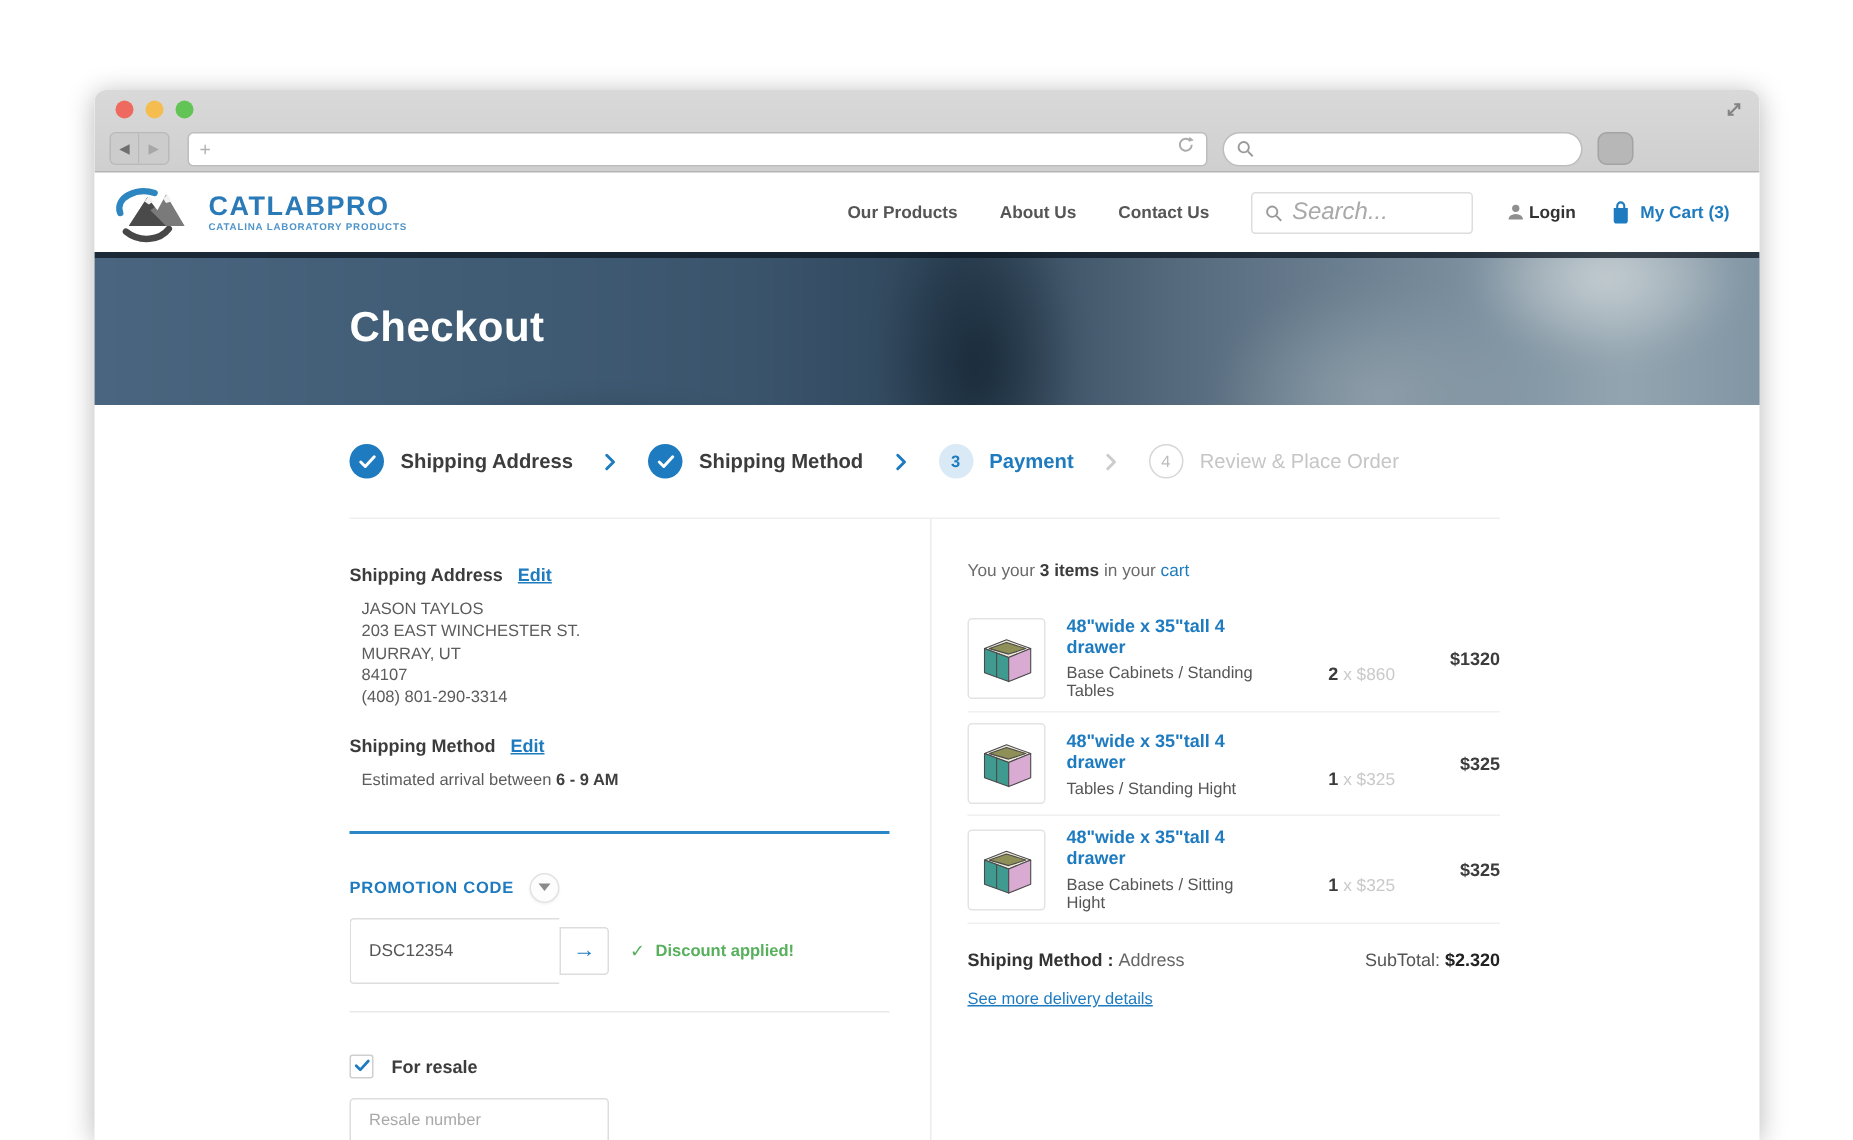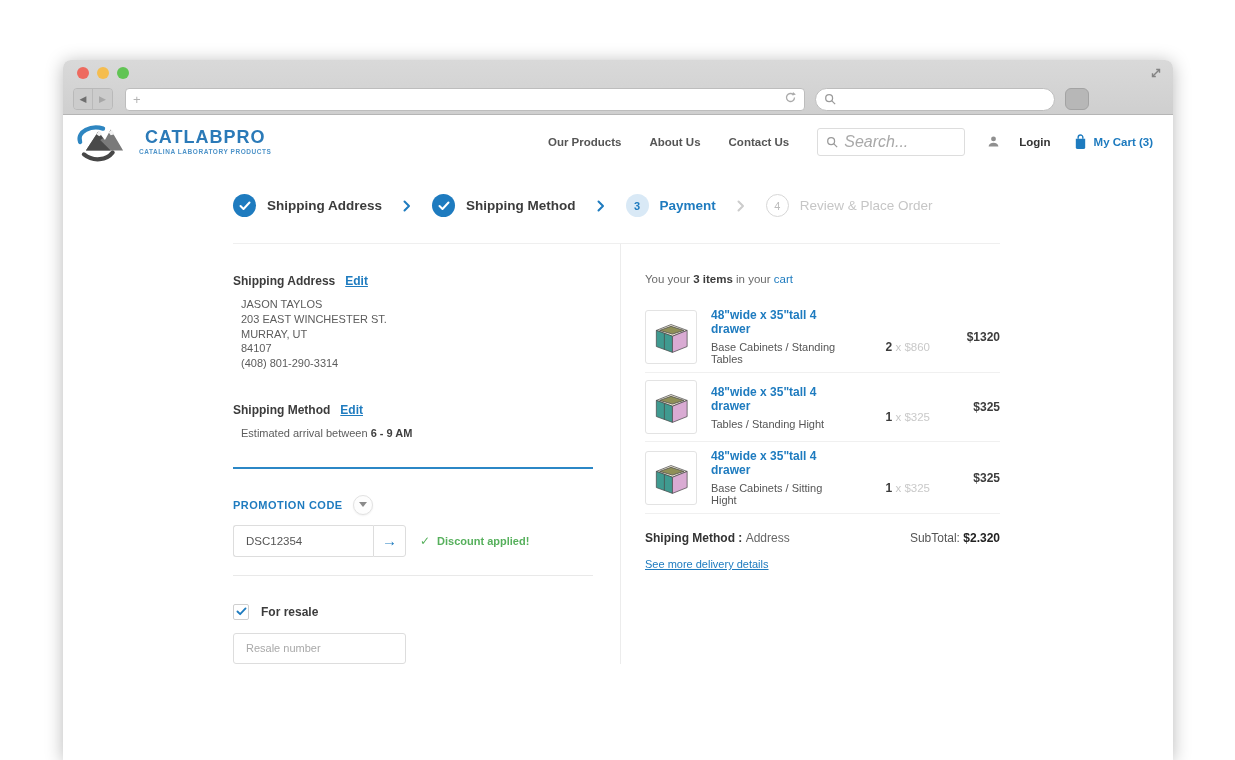--- a/index.html
+++ b/index.html
@@ -27,27 +27,27 @@
   .urlbar .refresh { margin-left:auto; }
   .chromesearch { width:240px; height:23px; margin-left:10px; background:#fff; border:1px solid #bdbdbd; border-radius:12px;
             display:flex; align-items:center; padding:0 8px; gap:5px; }
   .chromesearch input { flex:1; border:0; outline:0; font-size:11px; background:transparent; }
   .chrome-circle { width:24px; height:22px; margin-left:10px; background:#b7b7b7; border:1px solid #a3a3a3; border-radius:6px; }
 
   
   .sitenav { height:53px; background:#fff; display:flex; align-items:center; padding:0 20px 0 10px; }
   .brand { display:flex; align-items:center; gap:4px; }
   .brand-text { display:flex; flex-direction:column; line-height:1; }
-  .brand-name { font-size:18px; font-weight:bold; color:#2b7ab8; letter-spacing:1px;text-align:center; }
+  .brand-name { font-size:18px; font-weight:bold; color:#2b7ab8; letter-spacing:1px; }
   .brand-tag { font-size:6.5px; color:#4f94c9; letter-spacing:.55px; margin-top:3px; font-weight:bold; }
   .nav-spacer { flex:1; }
   .nav-link { font-size:11.5px; color:#555; font-weight:bold; margin-right:28px; cursor:pointer; }
   .nav-search { width:148px; height:28px; border:1px solid #ddd; border-radius:3px; display:flex; align-items:center; padding:0 8px; gap:6px; margin-right:22px; }
   .nav-search input { flex:1; width:90px; border:0; outline:0; font-size:16px; font-style:italic; color:#888; background:transparent; }
-  .nav-login { display:flex; align-items:center; gap:19px; font-size:11.5px; font-weight:bold; color:#333; margin-right:22px; cursor:pointer; }
+  .nav-login { display:flex; align-items:center; gap:2px; font-size:11.5px; font-weight:bold; color:#333; margin-right:22px; cursor:pointer; }
   .nav-cart { display:flex; align-items:center; gap:6px; font-size:11.5px; font-weight:bold; color:#1e7bbf; cursor:pointer; }
 
   
   .hero { position:relative; height:102px; overflow:hidden; background:#3c5468; }
   .hero-bg { position:absolute; inset:-25px; filter:blur(9px);
     background:
       radial-gradient(130px 80px at 89% 28%, rgba(200,208,212,.95), rgba(200,208,212,0) 70%),
       radial-gradient(160px 110px at 76% 80%, rgba(148,163,173,.85), rgba(148,163,173,0) 70%),
       radial-gradient(90px 150px at 53% 65%, rgba(20,36,50,.8), rgba(20,36,50,0) 75%),
       radial-gradient(200px 60px at 30% 108%, rgba(28,44,60,.75), rgba(28,44,60,0) 75%),
@@ -83,21 +83,21 @@
   .eta b { color:#3f3f3f; }
   .blue-div { border-top:2px solid #2b87c6; margin:26px 0 0; }
   .gray-div { border-top:1px solid #e9e9e9; }
 
   .promo-head-row { display:flex; align-items:center; margin:26px 0 10px; }
   .promo-head { font-size:11px; font-weight:bold; color:#1e7bbf; letter-spacing:.5px; }
   .caret-btn { width:20px; height:20px; margin-left:10px; border:1px solid #e2e2e2; border-radius:50%; background:#fdfdfd;
                display:flex; align-items:center; justify-content:center; cursor:pointer; box-shadow:0 1px 2px rgba(0,0,0,.06); }
   .caret { width:0; height:0; border-left:4px solid transparent; border-right:4px solid transparent; border-top:5px solid #8a8a8a; }
   .promo-row { display:flex; align-items:center; }
-  .promo-input { width:140px; height:32px; border:1px solid #ddd; border-right:0; border-radius:3px 0 0 3px; padding:0 12px; font-size:11.5px; color:#555; outline:0; }
+  .promo-input { width:140px; height:44px; border:1px solid #ddd; border-right:0; border-radius:3px 0 0 3px; padding:0 12px; font-size:11.5px; color:#555; outline:0; }
   .promo-apply { width:33px; height:32px; border:1px solid #ddd; border-radius:0 3px 3px 0; background:#fff; color:#1e7bbf; font-size:15px; font-weight:bold; cursor:pointer; display:flex; align-items:center; justify-content:center; }
   .promo-status { margin-left:14px; font-size:11px; color:#56b05c; font-weight:bold; display:flex; align-items:center; gap:7px; }
   .promo-status .chk { font-size:12px; }
   .div-after-promo { margin-top:18px; }
 
   .resale-row { display:flex; align-items:center; margin:28px 0 13px; }
   .checkbox { width:16px; height:16px; border:1px solid #cfcfcf; border-radius:2px; background:#fff; display:flex; align-items:center; justify-content:center; cursor:pointer; }
   .resale-label { margin-left:12px; font-size:12px; font-weight:bold; color:#3c3c3c; }
   .resale-input { width:173px; height:31px; border:1px solid #ddd; border-radius:3px; padding:0 12px; font-size:11px; color:#555; outline:0; }
   .resale-input::placeholder, .promo-input::placeholder, .nav-search input::placeholder { color:#a9a9a9; }
@@ -201,20 +201,25 @@
       </div>
       <div class="nav-cart">
         <svg width="15" height="17" viewBox="0 0 16 18">
             <path d="M3 6h10v9a2 2 0 0 1-2 2H5a2 2 0 0 1-2-2z" fill="#1e7bbf"></path>
             <path d="M5.5 6V4.5a2.5 2.5 0 0 1 5 0V6" fill="none" stroke="#1e7bbf" stroke-width="1.5"></path>
           </svg>
         <span>My Cart (3)</span>
       </div>
     </div>
 
+    <div class="hero">
+      <div class="hero-bg"></div>
+      <div class="hero-topline"></div>
+      <div class="hero-title">Checkout</div>
+    </div>
 
     <div class="content">
 
       <div class="stepper">
         <div class="step">
           <span class="step-circle done">
             <svg width="12" height="10" viewBox="0 0 12 10">
                 <polyline points="1.5,5 4.5,8 10.5,1.5" fill="none" stroke="#fff" stroke-width="2" stroke-linecap="round" stroke-linejoin="round"></polyline>
               </svg>
           </span>
@@ -259,21 +264,21 @@
         <div class="col-left">
           <div class="blk-head">
             <span>Shipping Address</span><span class="edit-link">Edit</span>
           </div>
           <div class="addr-line">JASON TAYLOS</div>
           <div class="addr-line">203 EAST WINCHESTER ST.</div>
           <div class="addr-line">MURRAY, UT</div>
           <div class="addr-line">84107</div>
           <div class="addr-line">(408) 801-290-3314</div>
 
-          <div class="blk-head" style="margin-top:32px">
+          <div class="blk-head" style="margin-top:17px">
             <span>Shipping Method</span><span class="edit-link">Edit</span>
           </div>
           <div class="eta">
             <span>Estimated arrival between </span><b>6 - 9 AM</b>
           </div>
 
           <div class="blue-div"></div>
 
           <div class="promo-head-row">
             <span class="promo-head">PROMOTION CODE</span>

